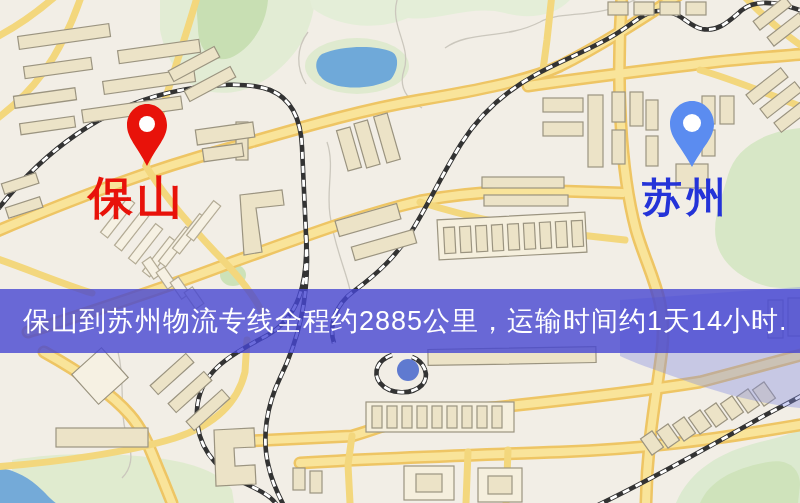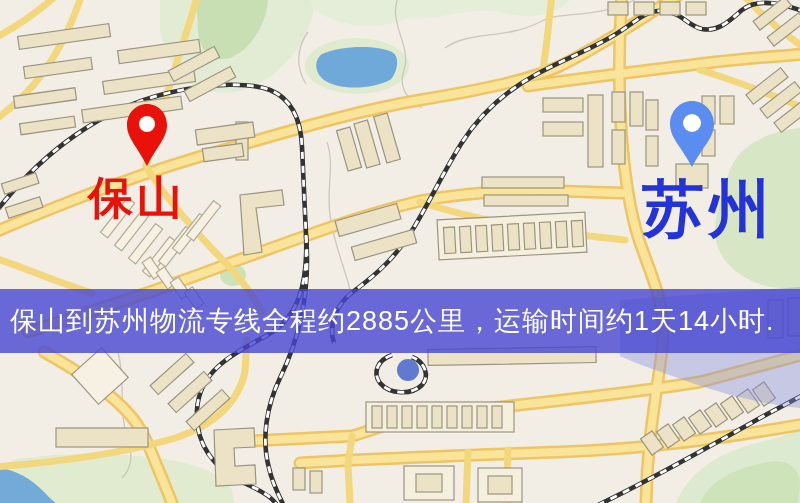--- a/index.html
+++ b/index.html
@@ -4,24 +4,24 @@
 <style>
   html,body{margin:0;padding:0;background:#e9e7e2;}
   .stage{position:relative;width:800px;height:503px;overflow:hidden;
          font-family:"Liberation Sans", sans-serif;background:#f2eee6;text-align:center;}
   .stage svg{position:absolute;left:0;top:0;display:block;}
   .pin{position:absolute;pointer-events:auto;}
   .city-label{position:absolute;font-weight:600;letter-spacing:4px;
               line-height:1;white-space:nowrap;
               font-family:"Liberation Serif","Liberation Sans",sans-serif;}
   .label-origin{left:88px;top:176px;font-size:45px;}
-  .label-destination{left:642px;top:178px;font-size:62px;}
+  .label-destination{left:642px;top:178px;font-size:40px;}
   .banner{position:absolute;left:0;top:289px;width:800px;height:64px;
           display:flex;align-items:center;box-sizing:border-box;
-          padding-left:10px;}
+          padding-left:23px;}
   .banner span{font-size:27px;letter-spacing:1px;line-height:1.2;}
 </style>
 </head>
 <body>
 
 <div class="stage">
 
   <svg width="800" height="503" viewBox="0 0 800 503">
 
     <rect x="0" y="0" width="800" height="503" fill="#f2eee6"></rect>

